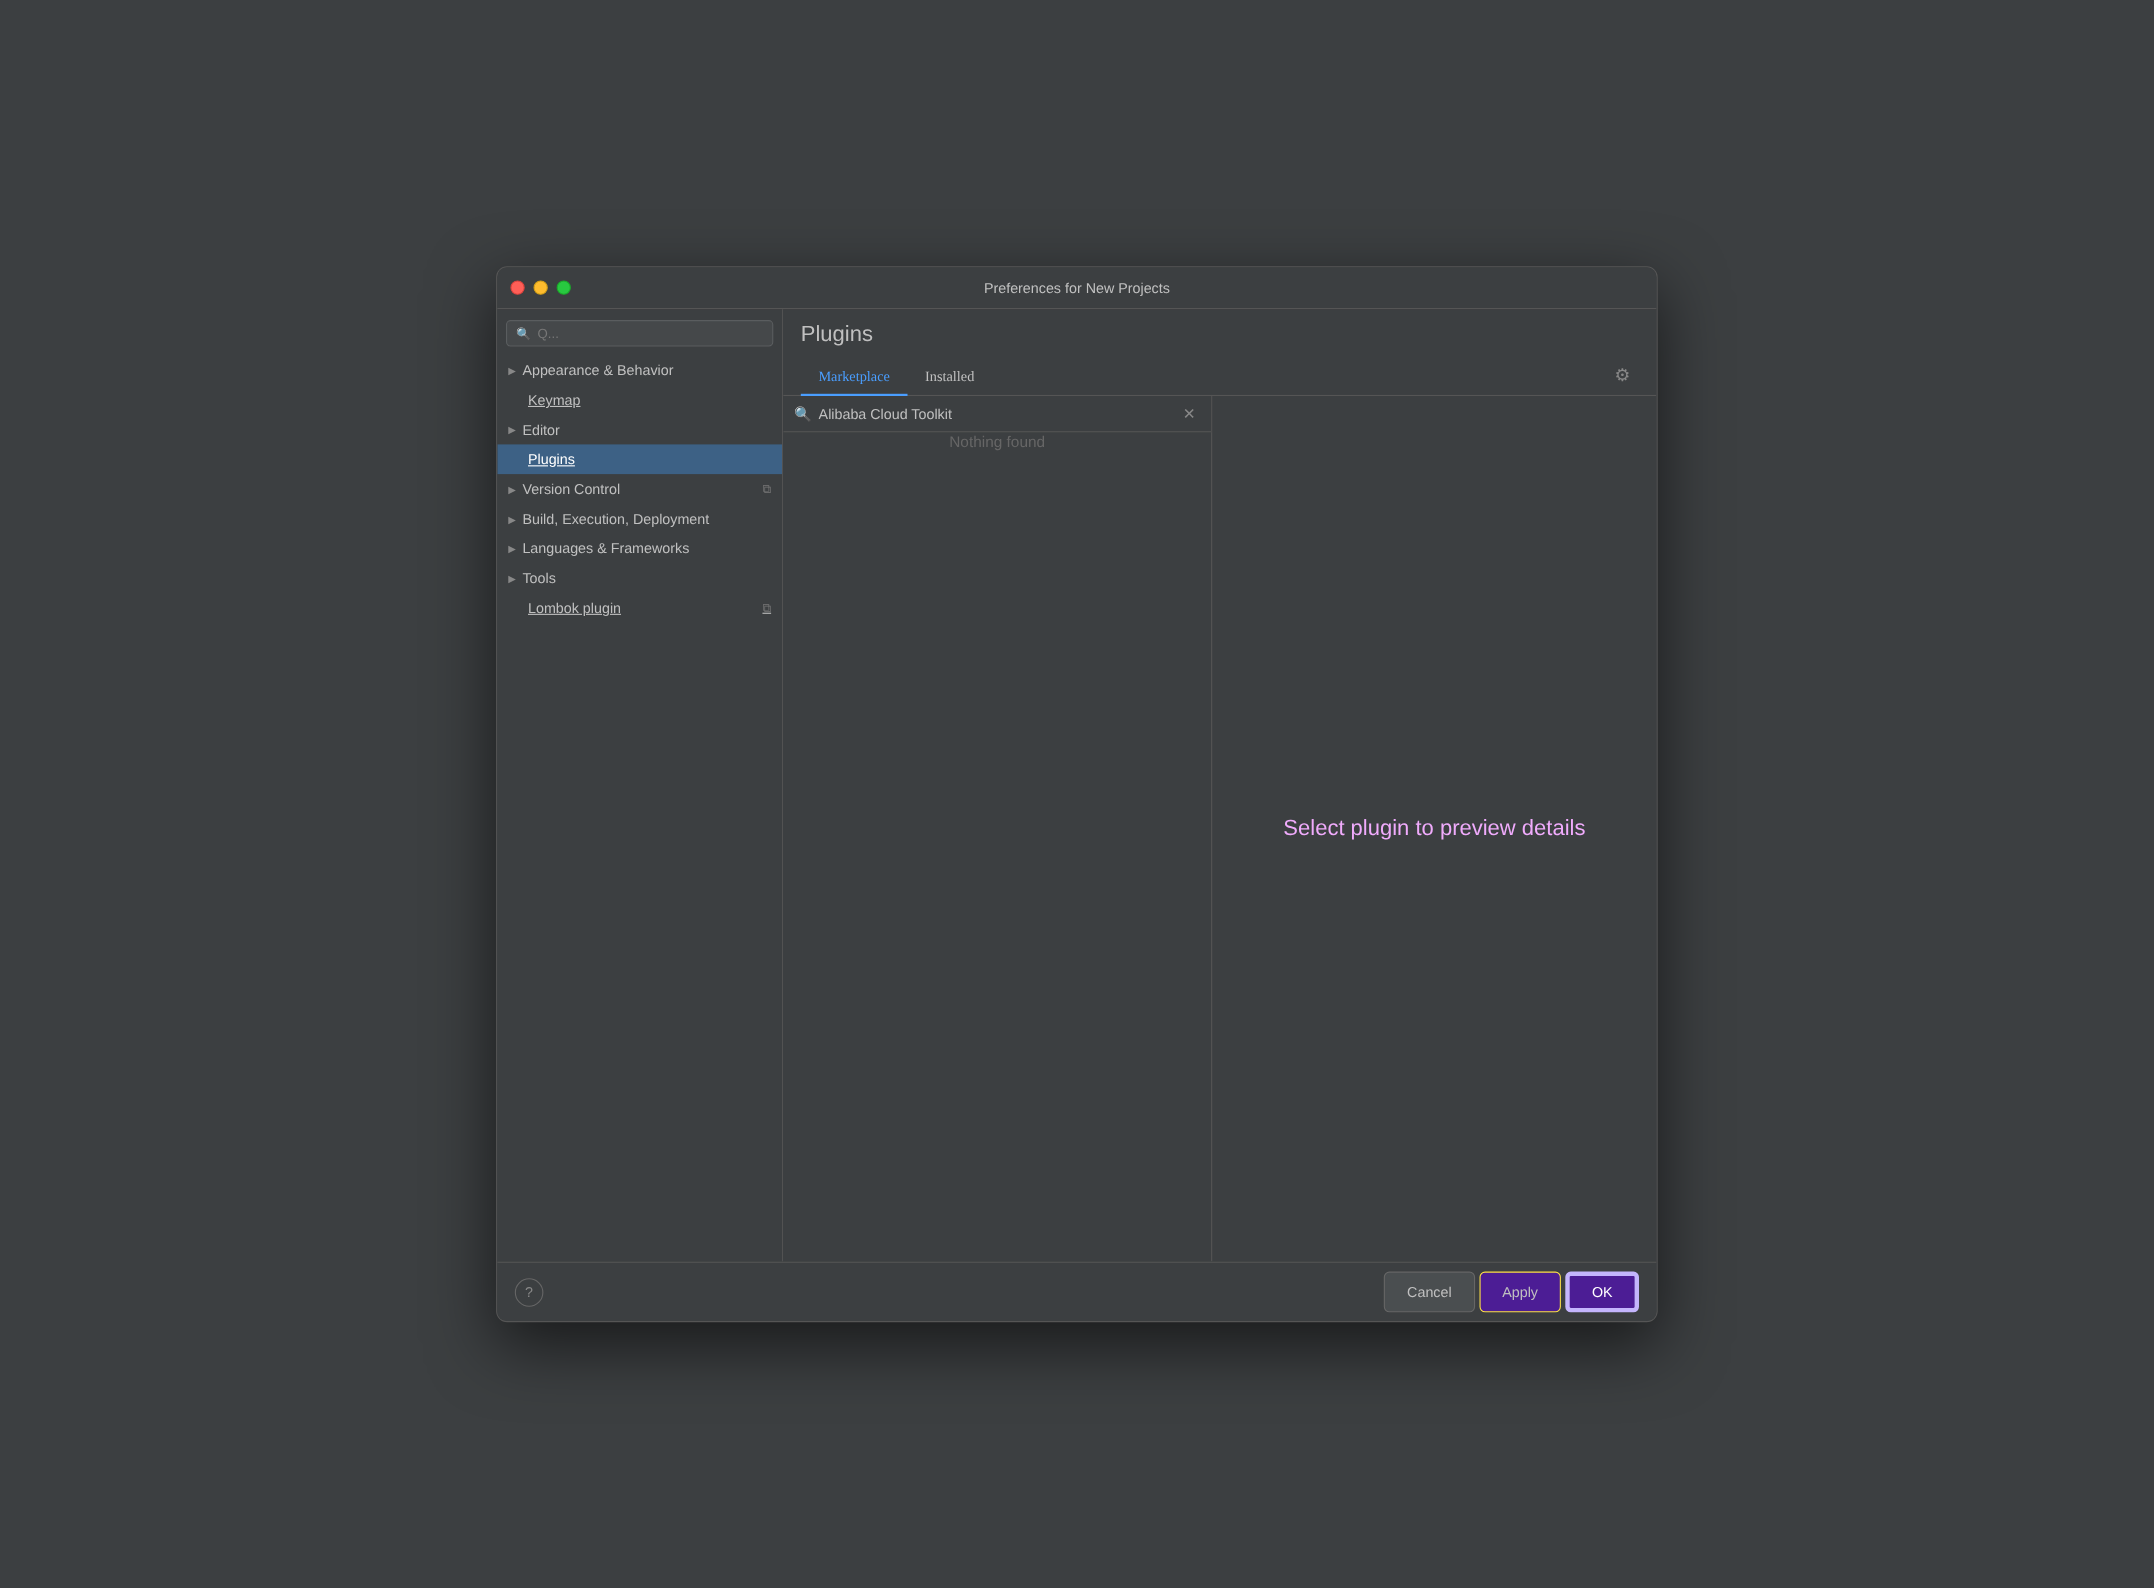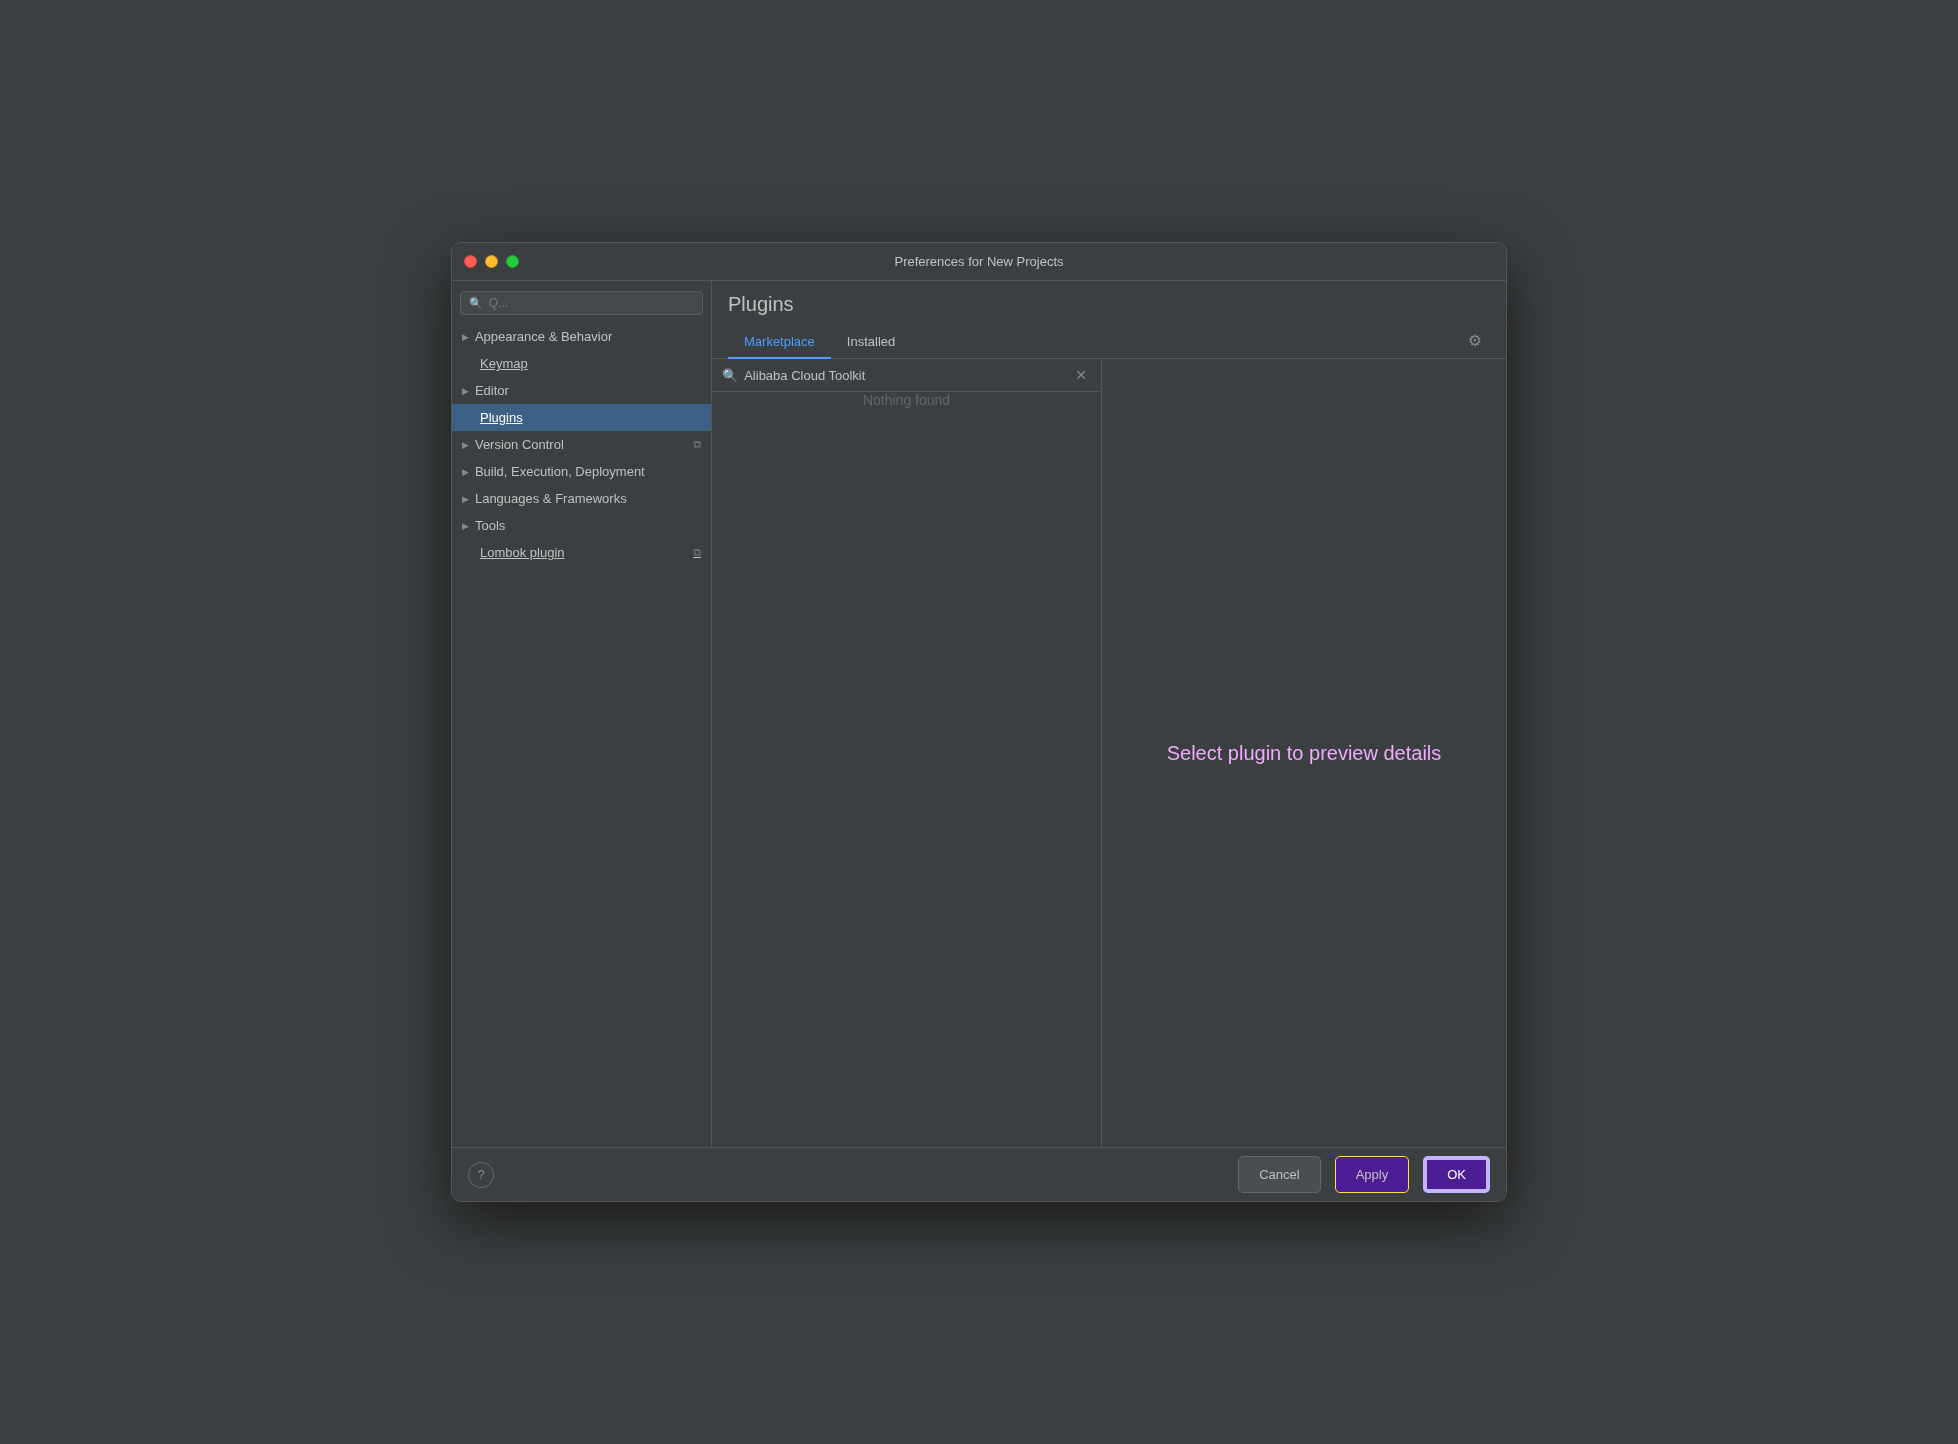--- a/index.html
+++ b/index.html
@@ -142,20 +142,21 @@
       align-items: center;
       gap: 0;
     }
     .tab {
       padding: 8px 16px;
       font-size: 13px;
       color: #c0c0c0;
       cursor: pointer;
       border-bottom: 2px solid transparent;
       margin-bottom: -1px;
+      font-family: Liberation Serif, serif;
     }
     .tab.active {
       color: #4a9eff;
       border-bottom: 2px solid #4a9eff;
     }
     .gear-btn {
       margin-left: auto;
       background: transparent;
       border: none;
       color: #888;
@@ -239,21 +240,21 @@
       color: #888;
       cursor: pointer;
       font-size: 13px;
       display: flex;
       align-items: center;
       justify-content: center;
     }
     .bottom-actions {
       margin-left: auto;
       display: flex;
-      gap: 14px;
+      gap: 4px;
     }
     .btn {
       padding: 7px 20px;
       border-radius: 5px;
       font-size: 13px;
       cursor: pointer;
       border: none;
       outline: none;
     }
     .btn-cancel {

